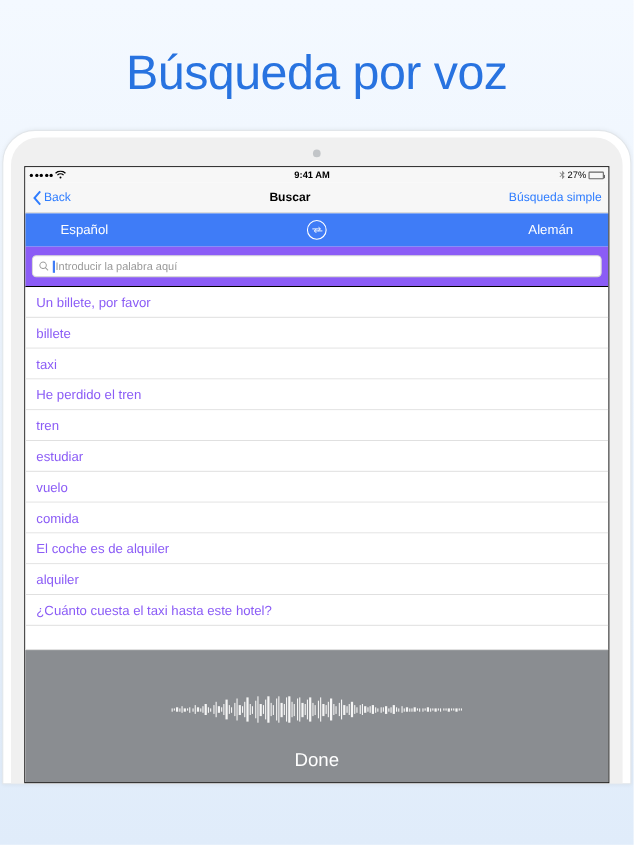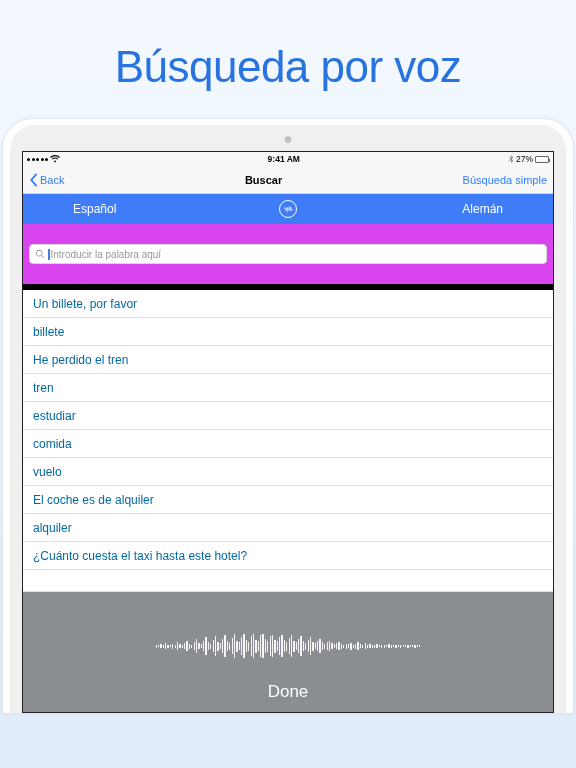--- a/index.html
+++ b/index.html
@@ -76,42 +76,42 @@
   .nav-left {display:flex;align-items:center;color:#2f7dff;font-size:11px;}
   .nav-left svg{width:9px;height:14px;margin-right:2px;}
   .nav-title {font-size:11px;font-weight:600;color:#000;}
   .nav-right{color:#2f7dff;font-size:11px;}
   
   .langbar {
     background:#3f7cf7;
     height:30px;
     display:flex;align-items:center;justify-content:space-between;
     color:#fff;font-size:12px;font-weight:500;
-    padding:0 50px;
+    padding:0 32px;
     position:relative;
   }
   .swap { position:absolute;left:50%;top:50%;transform:translate(-50%,-50%);
     width:18px;height:18px;border:1.2px solid #fff;border-radius:50%;
     display:flex;align-items:center;justify-content:center;}
   .swap svg{width:11px;height:6px;}
   
-  .searchwrap{background:#d946ef;padding:20px 6px;border-bottom:6px solid #000000;}
+  .searchwrap{background:#8b5cf6;padding:8px 6px;border-bottom:1px solid #000000;}
   .searchbox{
     background:#fff;border-radius:4px;height:20px;
     display:flex;align-items:center;padding:0 5px;
     font-size:10px;color:#999;border:1px solid #d8d8d8;
   }
   .searchbox svg{width:10px;height:10px;margin-right:3px;fill:#999}
   .searchbox .cursor{width:1.5px;height:11px;background:#3f7cf7;margin-right:1px;}
   
   .list{}
   .row{
     border-bottom:1px solid #e0e0e0;
     padding:6.5px 10px;
-    font-size:12px;color:#0369a1;
+    font-size:12px;color:#8b5cf6;
     background:#fff;
   }
   .spacer{height:22px;background:#fff;border-bottom:1px solid #e0e0e0;}
   
   .voice{
     background:#8a8d91;
     height:120px;
     display:flex;flex-direction:column;
     justify-content:flex-end;align-items:center;
     padding-bottom:10px;
@@ -181,25 +181,26 @@
               <path d="M5 1a4 4 0 013.1 6.5l2.7 2.7-.7.7-2.7-2.7A4 4 0 115 1zm0 1a3 3 0 100 6 3 3 0 000-6z"></path>
             </svg>
           <span class="cursor"></span>
           <span>Introducir la palabra aquí</span>
         </div>
       </div>
 
       <div class="list">
         <div class="row">Un billete, por favor</div>
         <div class="row">billete</div>
+        <div class="row">taxi</div>
         <div class="row">He perdido el tren</div>
         <div class="row">tren</div>
         <div class="row">estudiar</div>
+        <div class="row">vuelo</div>
         <div class="row">comida</div>
-        <div class="row">vuelo</div>
         <div class="row">El coche es de alquiler</div>
         <div class="row">alquiler</div>
         <div class="row">¿Cuánto cuesta el taxi hasta este hotel?</div>
         <div class="spacer"></div>
       </div>
 
       <div class="voice">
         <div class="wave" id="wave">
             <span style="height: 3px;"></span>
             <span style="height: 2px;"></span>

